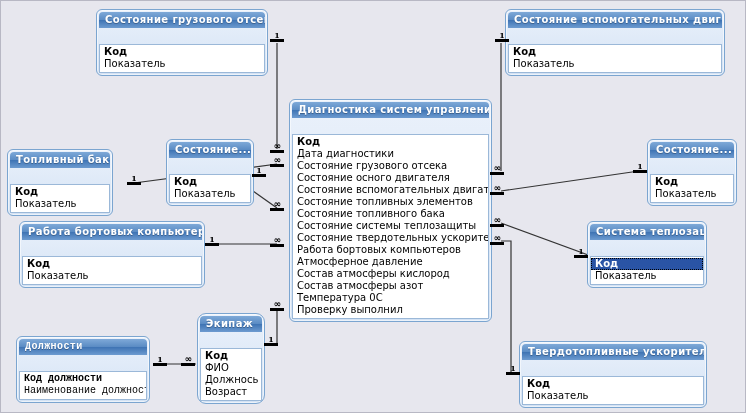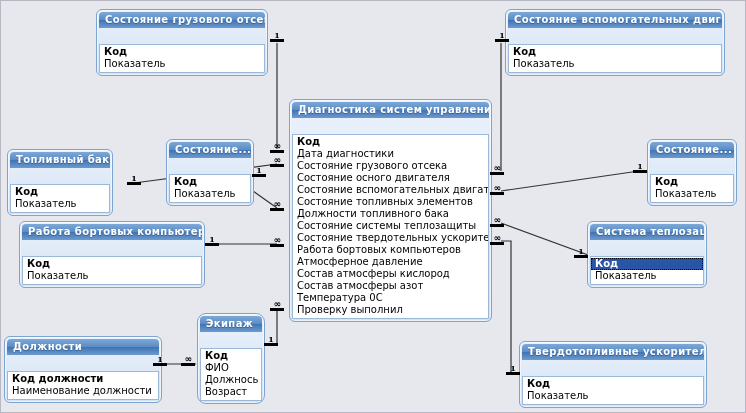--- a/index.html
+++ b/index.html
@@ -156,21 +156,21 @@
 
   <div class="tbl" style="left:288px; top:98px; width:203px;">
     <div class="title">Диагностика систем управления</div>
     <div class="fields">
       <div class="fld pk">Код</div>
       <div class="fld">Дата диагностики</div>
       <div class="fld">Состояние грузового отсека</div>
       <div class="fld">Состояние осного двигателя</div>
       <div class="fld">Состояние вспомогательных двигателей</div>
       <div class="fld">Состояние топливных элементов</div>
-      <div class="fld">Должности топливного бака</div>
+      <div class="fld">Состояние топливного бака</div>
       <div class="fld">Состояние системы теплозащиты</div>
       <div class="fld">Состояние твердотельных ускорителей</div>
       <div class="fld">Работа бортовых компьютеров</div>
       <div class="fld">Атмосферное давление</div>
       <div class="fld">Состав атмосферы кислород</div>
       <div class="fld">Состав атмосферы азот</div>
       <div class="fld">Температура 0С</div>
       <div class="fld">Проверку выполнил</div>
     </div>
   </div>
@@ -208,21 +208,21 @@
   </div>
 
   <div class="tbl" style="left:586px; top:220px; width:120px;">
     <div class="title">Система теплозащиты</div>
     <div class="fields">
       <div class="fld pk sel">Код</div>
       <div class="fld">Показатель</div>
     </div>
   </div>
 
-  <div class="tbl" style="left:3px; top:335px; width:158px;">
+  <div class="tbl" style="left:15px; top:335px; width:134px;font-family:Liberation Mono, monospace;">
     <div class="title">Должности</div>
     <div class="fields">
       <div class="fld pk">Код должности</div>
       <div class="fld">Наименование должности</div>
     </div>
   </div>
 
   <div class="tbl" style="left:196px; top:312px; width:68px;border-radius:9px;">
     <div class="title">Экипаж</div>
     <div class="fields">

